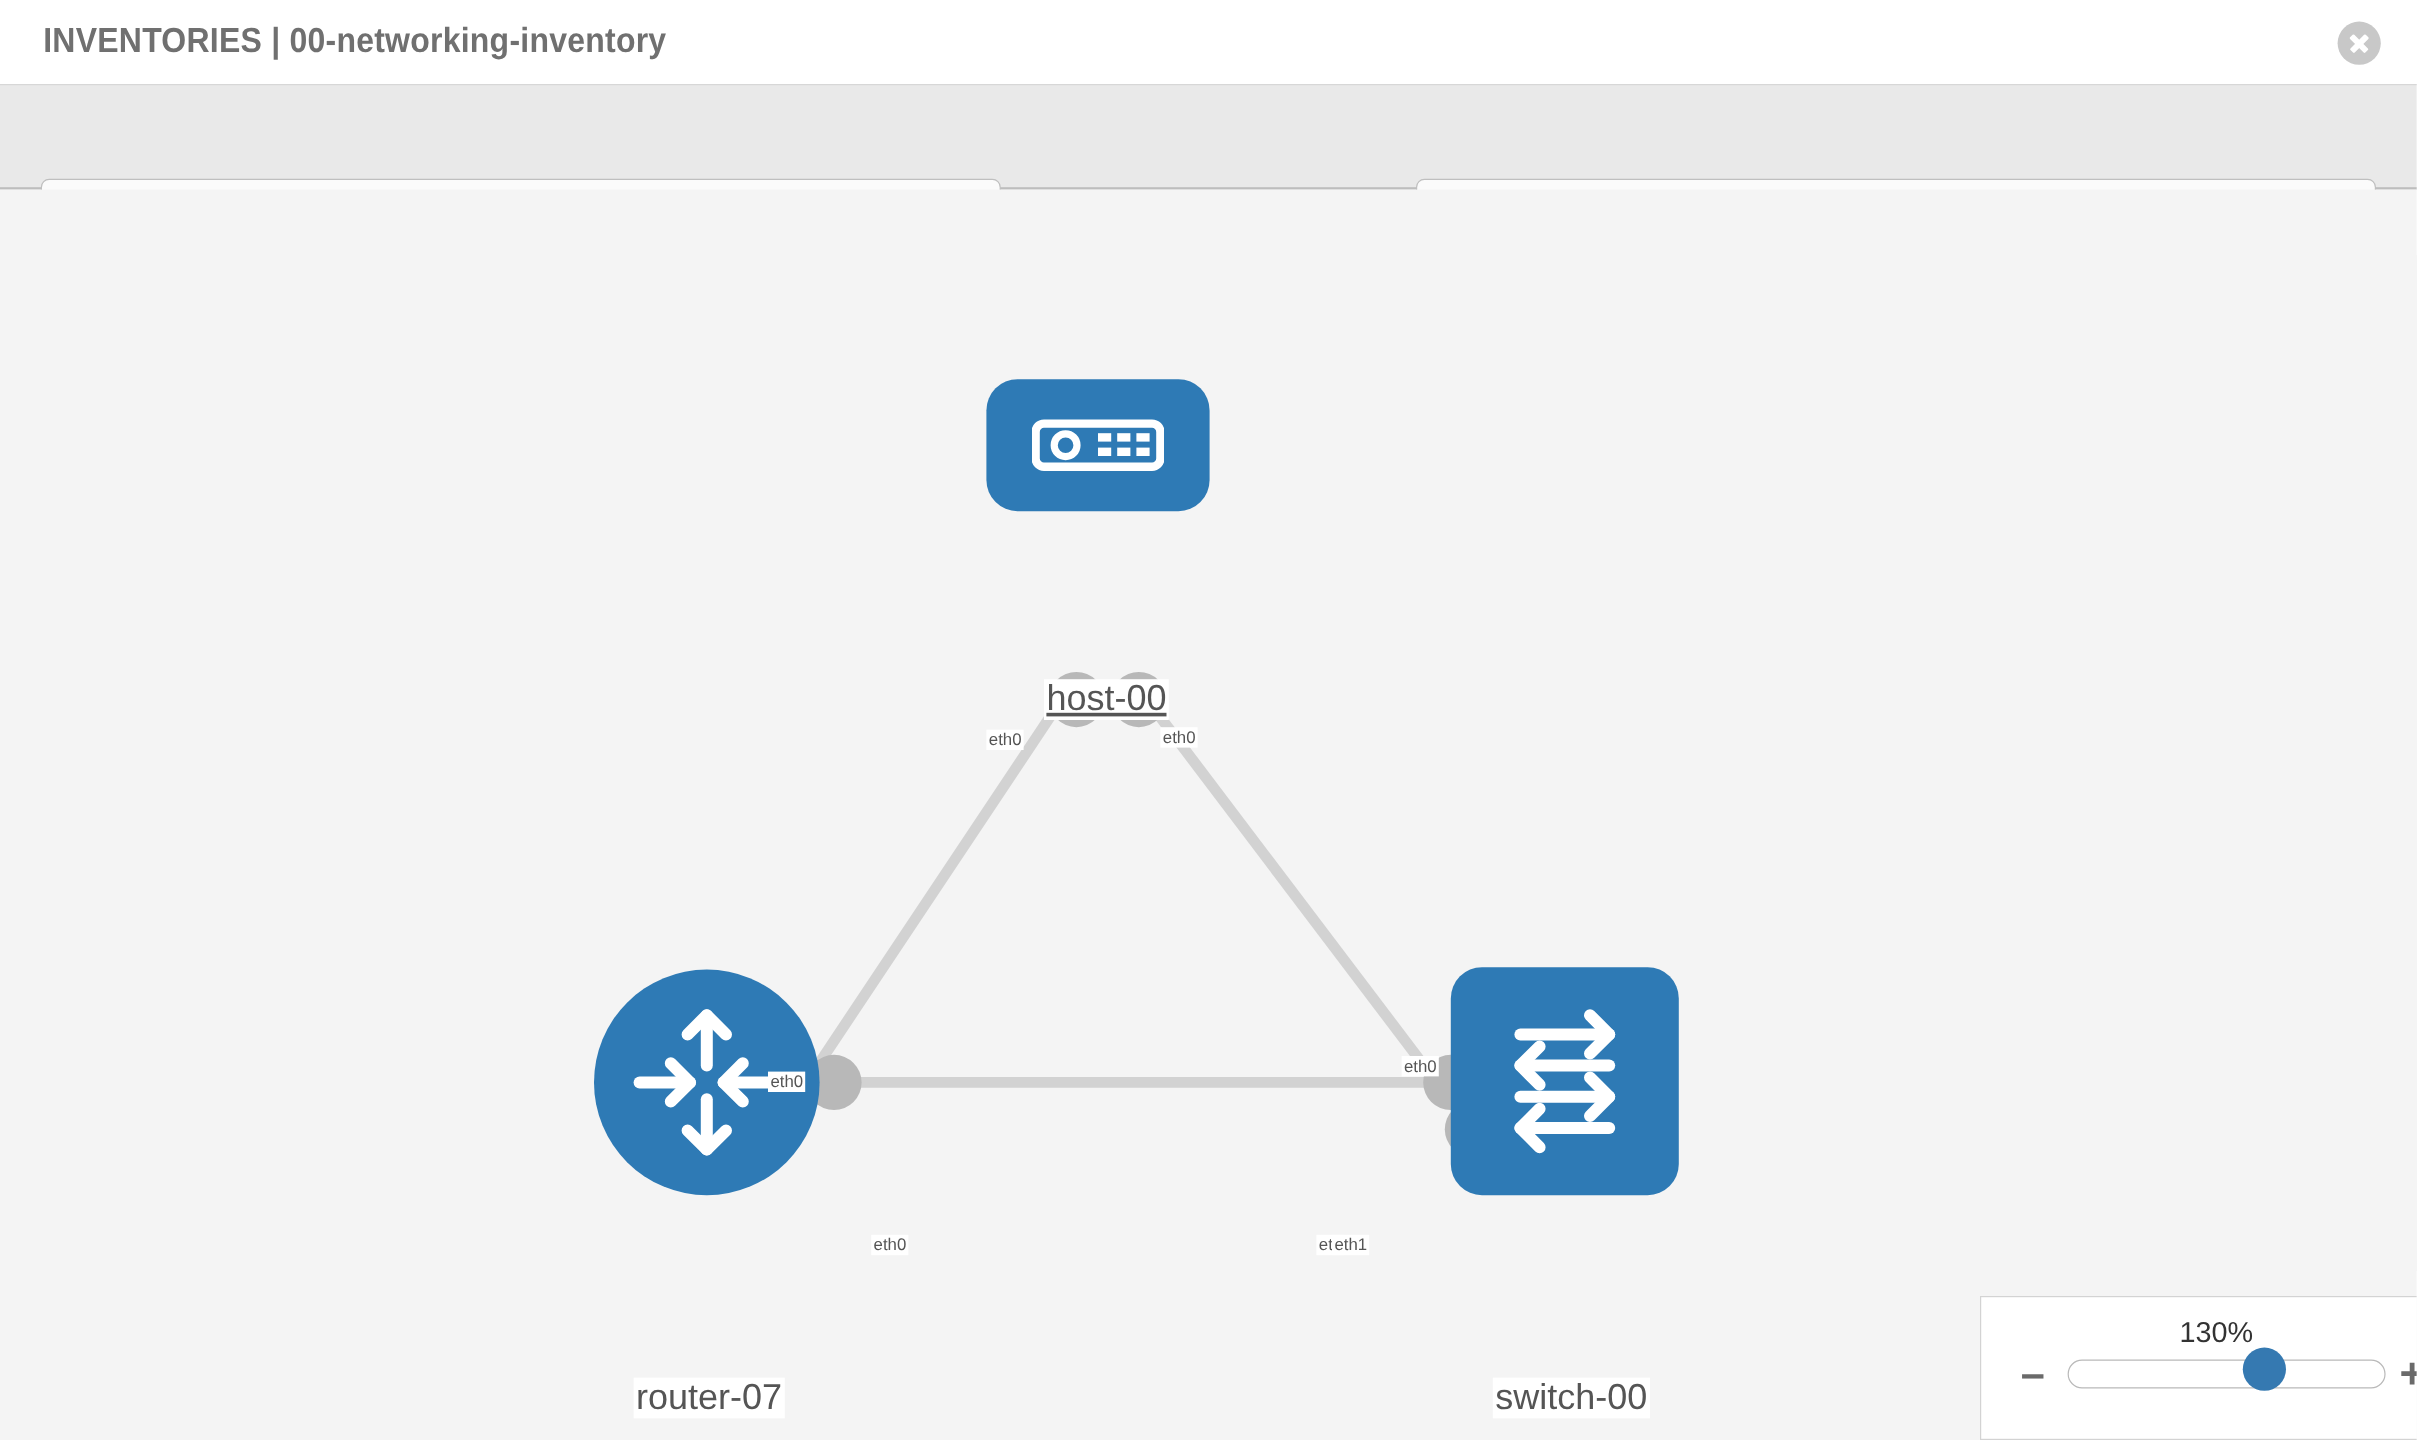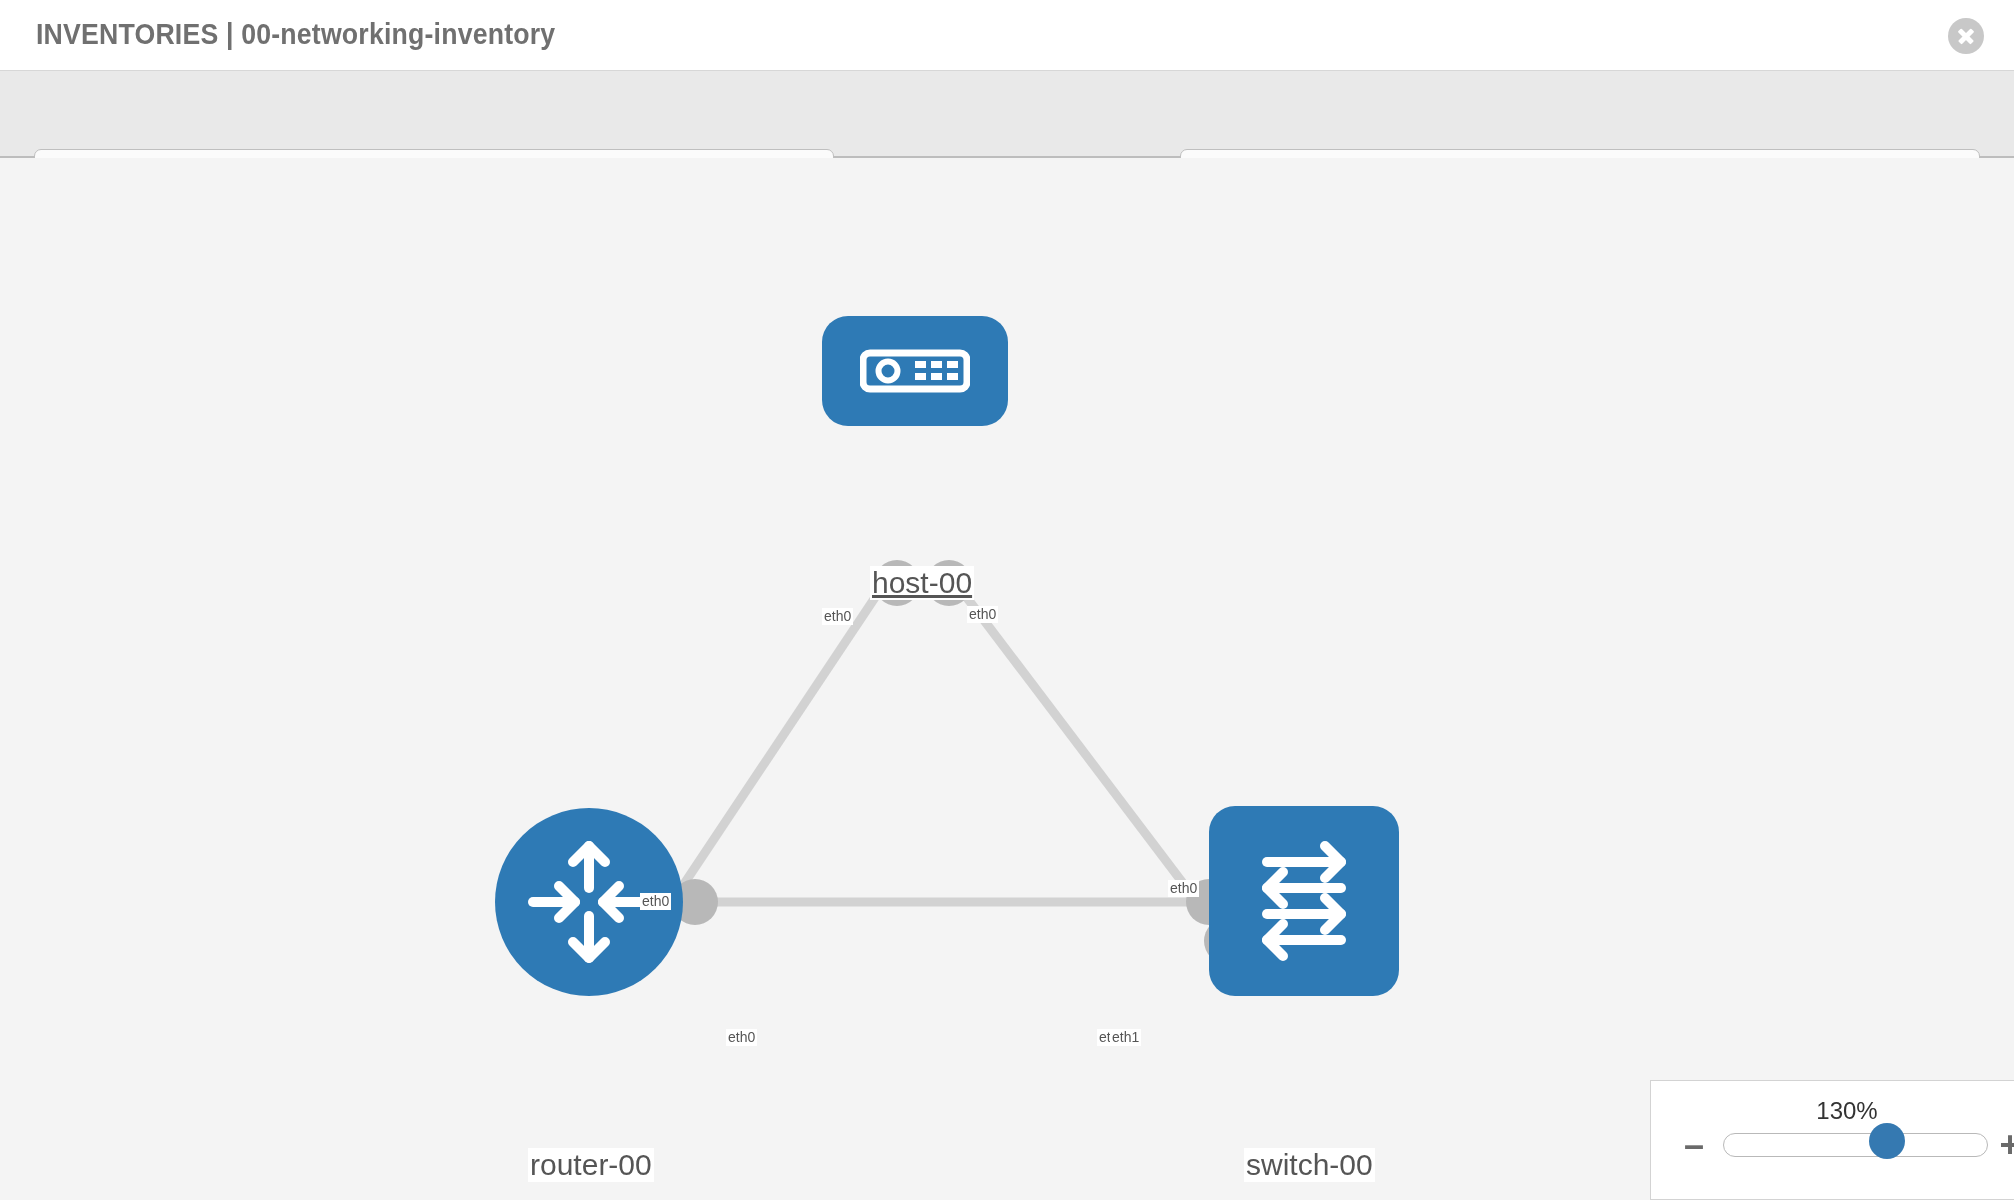--- a/index.html
+++ b/index.html
@@ -329,21 +329,21 @@
         <polyline points="42,34 26,50 42,66"></polyline>
         <line x1="26" y1="76" x2="100" y2="76"></line>
         <polyline points="84,60 100,76 84,92"></polyline>
         <line x1="100" y1="102" x2="26" y2="102"></line>
         <polyline points="42,86 26,102 42,118"></polyline>
       </g>
     </svg>
   </div>
 
   <div class="label-chip node-label" id="label-host">host-00</div>
-  <div class="label-chip node-label" id="label-router">router-00</div>
+  <div class="label-chip node-label" id="label-router">router-07</div>
   <div class="label-chip node-label" id="label-switch">switch-00</div>
 
   <div class="label-chip if-label" id="if-host-left">eth0</div>
   <div class="label-chip if-label" id="if-host-right">eth0</div>
   <div class="label-chip if-label" id="if-router-up">eth0</div>
   <div class="label-chip if-label" id="if-switch-up">eth0</div>
   <div class="label-chip if-label" id="if-router-right">eth0</div>
   <div class="label-chip if-label" id="if-switch-left-a">eth</div>
   <div class="label-chip if-label" id="if-switch-left-b">eth1</div>
 

